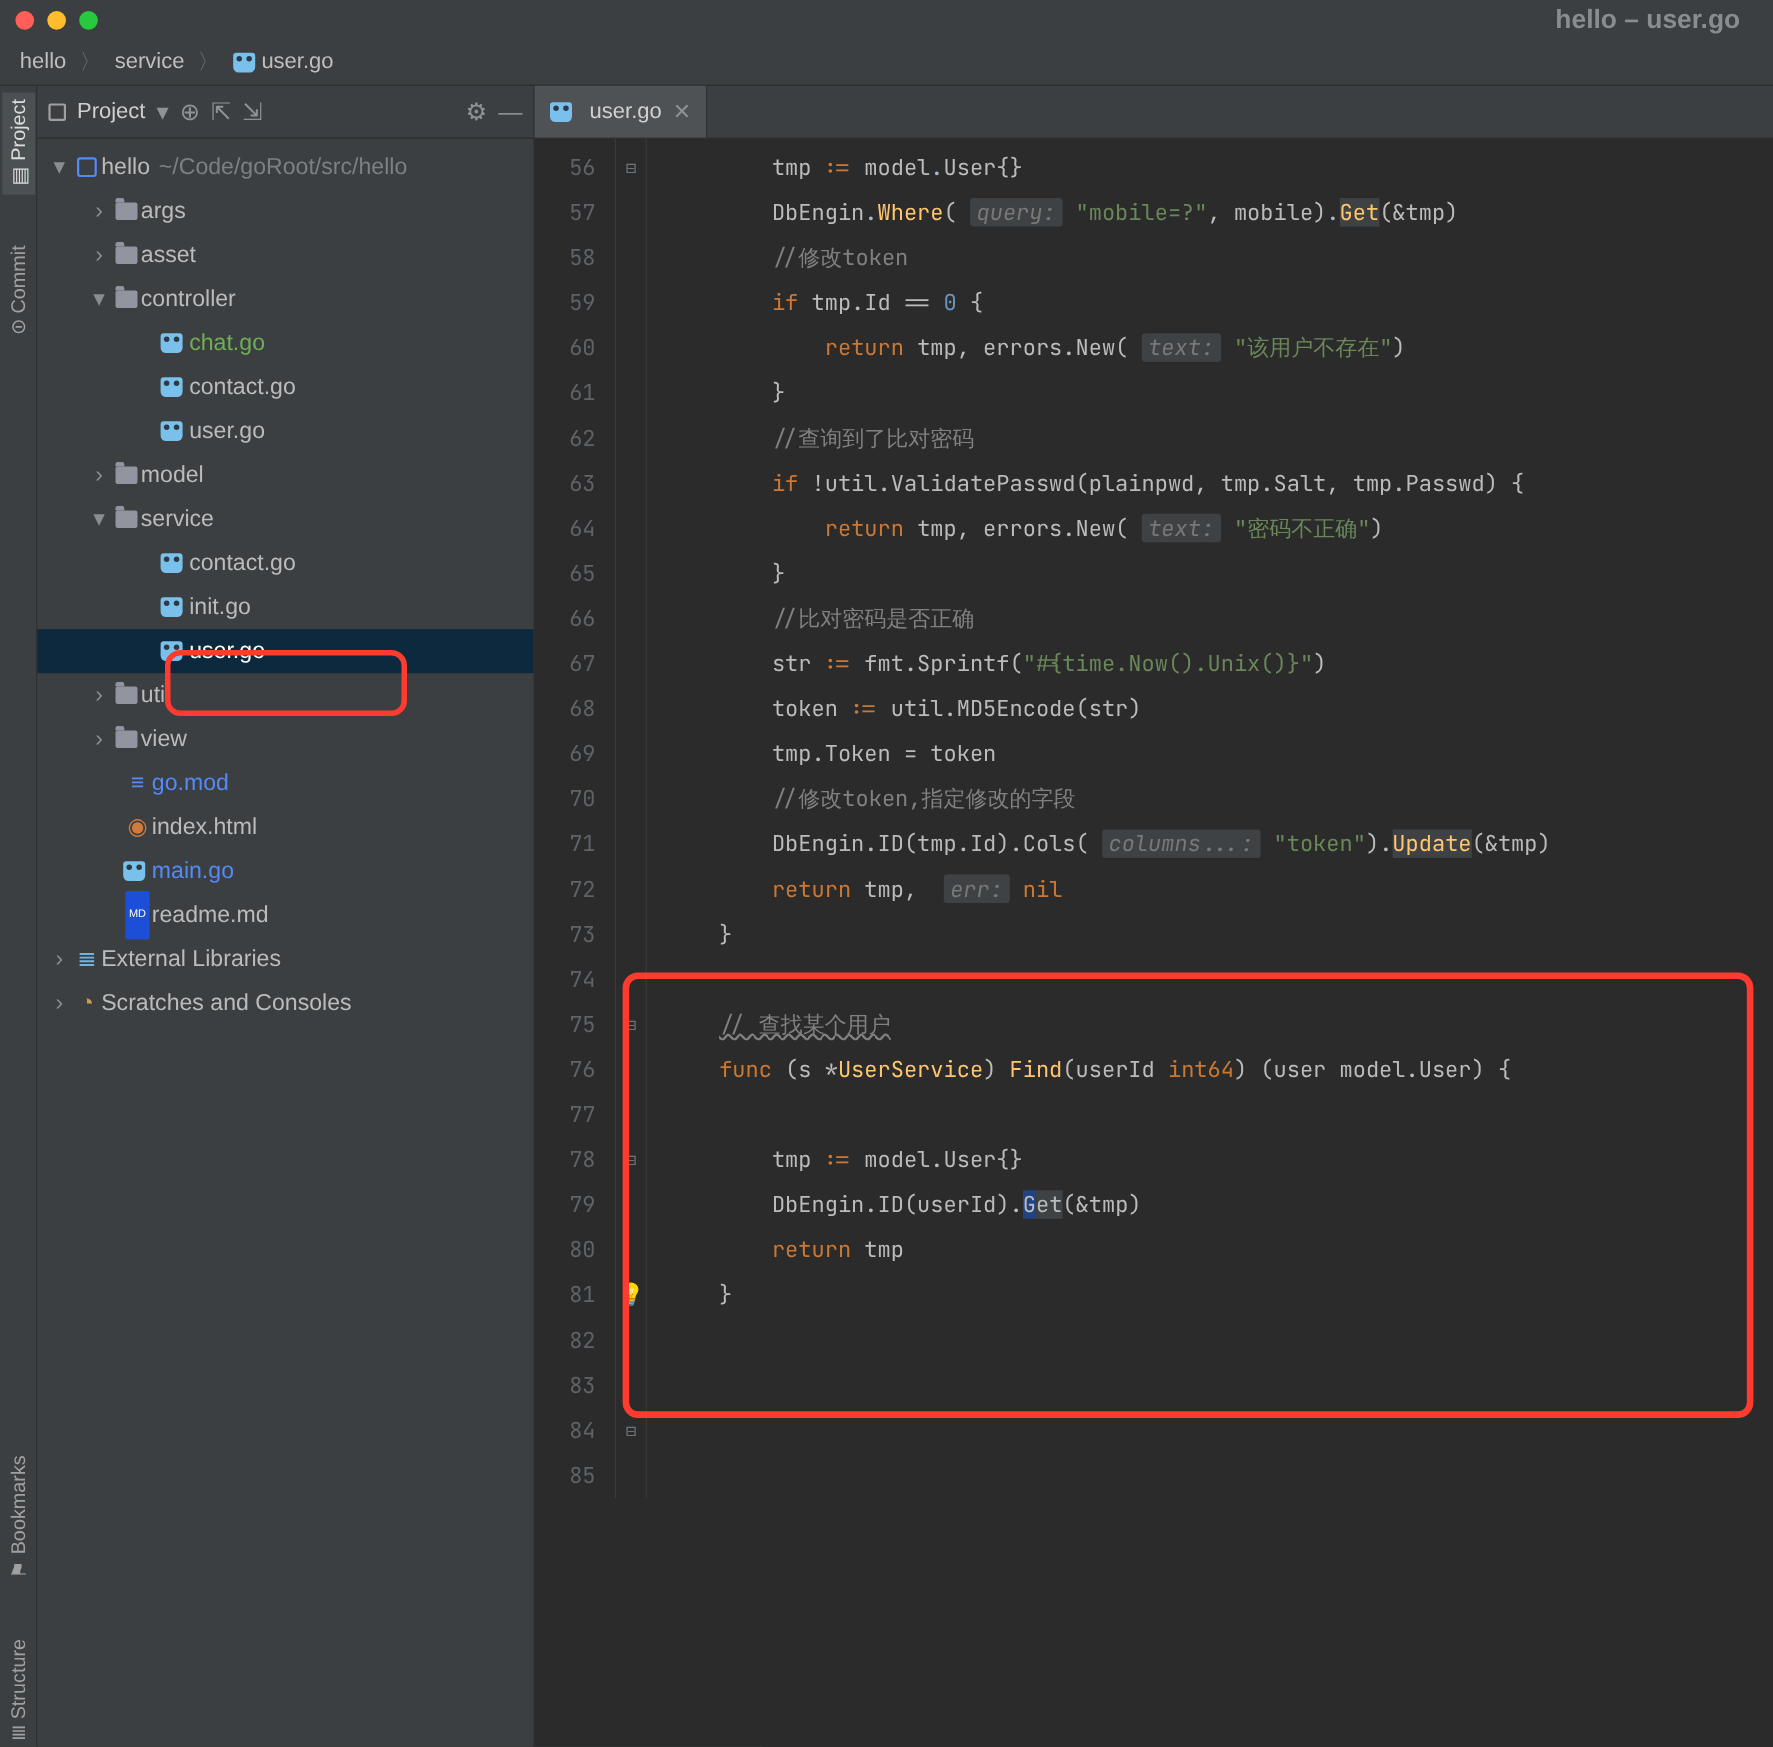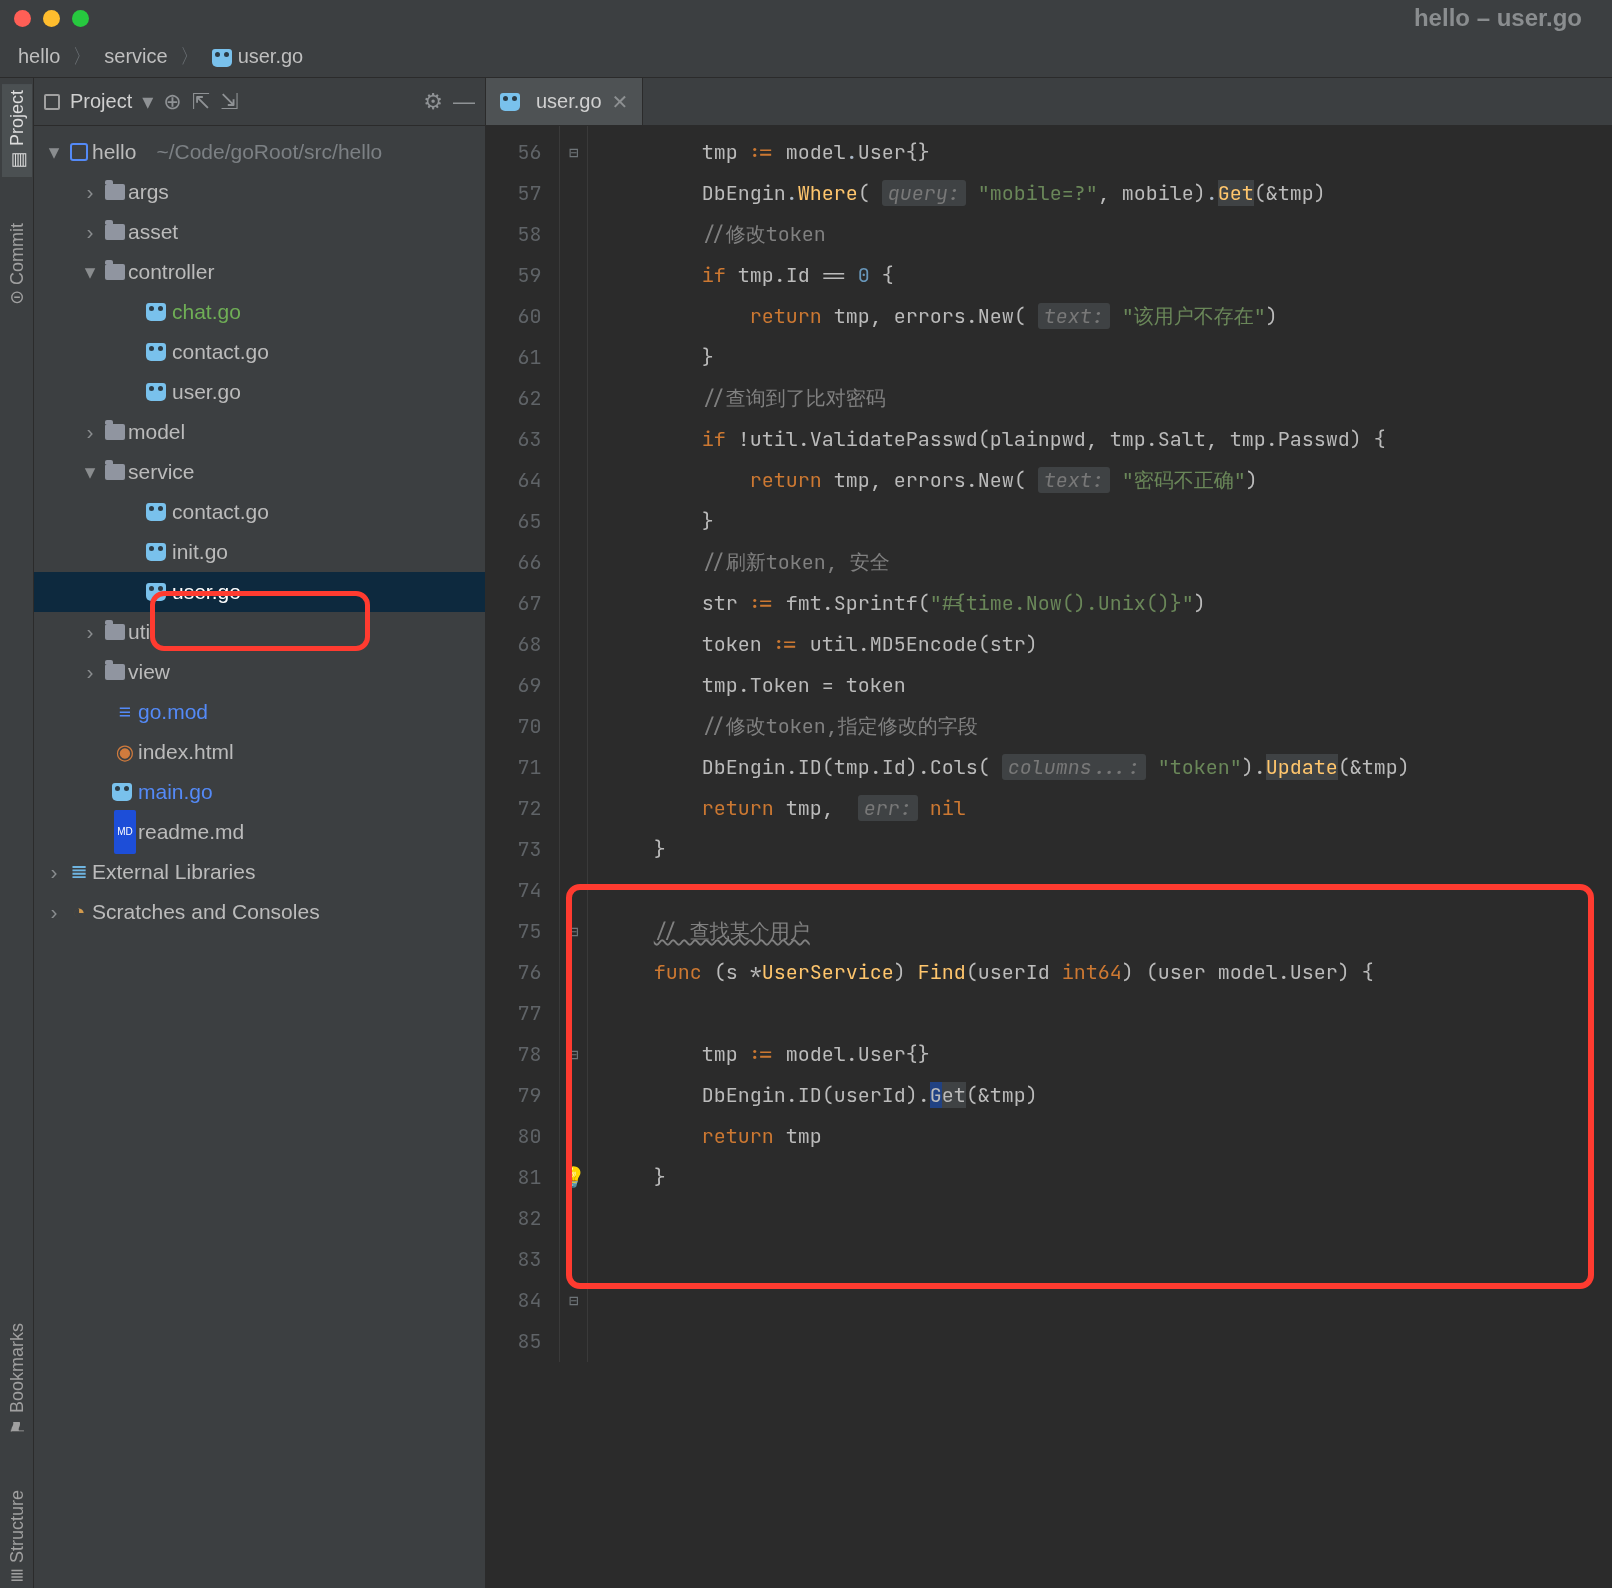--- a/index.html
+++ b/index.html
@@ -128,21 +128,21 @@
   }
   .tree-row.selected { background: #0d293e; color: #ffffff; }
   .tree-row .chev { width: 24px; color:#8a8d8f; display:inline-block; text-align:center; }
   .tree-row .icn { width: 26px; display:inline-flex; justify-content:center; }
   .folder-icn { width:20px; height:16px; background:#9095a0; border-radius:2px; position:relative; display:inline-block; }
   .folder-icn::before { content:""; position:absolute; top:-4px; left:0; width:8px; height:4px; background:#9095a0; border-radius:2px 2px 0 0; }
   .mod-icn { width:18px; height:18px; border:2px solid #548af7; border-radius:3px; display:inline-block; }
   .lib-icn { color:#6fb5e1; font-size:18px; }
   .html-icn { color:#d07b3d; }
   .md-icn { background:#1d4ed8; color:#fff; font-size:10px; padding:2px 3px; border-radius:2px; }
-  .path-hint { color: #7c8084; margin-left: 20px; }
+  .path-hint { color: #7c8084; margin-left: 8px; }
   .green-file { color: #6fae56; }
   .file-label { }
   .hl-red {
     position: absolute;
     border: 5px solid #ff3b30;
     border-radius: 14px;
     pointer-events: none;
   }
   .hl-red.tree-hl { left: 150px; top: 591px; width: 220px; height: 60px; }
 
@@ -486,21 +486,21 @@
             <div class="ln">        tmp <span class="c-kw">:=</span> model<span class="c-id">.</span>User{}</div>
             <div class="ln">        DbEngin<span class="c-id">.</span><span class="c-fn">Where</span>( <span class="c-hint">query:</span> <span class="c-str">"mobile=?"</span>, mobile)<span class="c-id">.</span><span class="c-fn c-dim">Get</span>(&amp;tmp)</div>
             <div class="ln">        <span class="c-com">//修改token</span></div>
             <div class="ln">        <span class="c-kw">if</span> tmp.Id == <span class="c-num">0</span> {</div>
             <div class="ln">            <span class="c-kw">return</span> tmp, errors.New( <span class="c-hint">text:</span> <span class="c-str">"该用户不存在"</span>)</div>
             <div class="ln">        }</div>
             <div class="ln">        <span class="c-com">//查询到了比对密码</span></div>
             <div class="ln">        <span class="c-kw">if</span> !util.ValidatePasswd(plainpwd, tmp.Salt, tmp.Passwd) {</div>
             <div class="ln">            <span class="c-kw">return</span> tmp, errors.New( <span class="c-hint">text:</span> <span class="c-str">"密码不正确"</span>)</div>
             <div class="ln">        }</div>
-            <div class="ln">        <span class="c-com">//刷新token, 安全</span></div>
+            <div class="ln">        <span class="c-com">//比对密码是否正确</span></div>
             <div class="ln">        str <span class="c-kw">:=</span> fmt.Sprintf(<span class="c-str">"#{time.Now().Unix()}"</span>)</div>
             <div class="ln">        token <span class="c-kw">:=</span> util.MD5Encode(str)</div>
             <div class="ln">        tmp.Token = token</div>
             <div class="ln">        <span class="c-com">//修改token,指定修改的字段</span></div>
             <div class="ln">        DbEngin.ID(tmp.Id).Cols( <span class="c-hint">columns...:</span> <span class="c-str">"token"</span>).<span class="c-fn c-dim">Update</span>(&amp;tmp)</div>
             <div class="ln">        <span class="c-kw">return</span> tmp,  <span class="c-hint">err:</span> <span class="c-kw">nil</span></div>
             <div class="ln">    }</div>
             <div class="ln"></div>
             <div class="ln">    <span class="c-com underl">// 查找某个用户</span></div>
             <div class="ln">    <span class="c-kw">func</span> (s *<span class="c-fn">UserService</span>) <span class="c-fn">Find</span>(userId <span class="c-kw">int64</span>) (user model.User) {</div>

